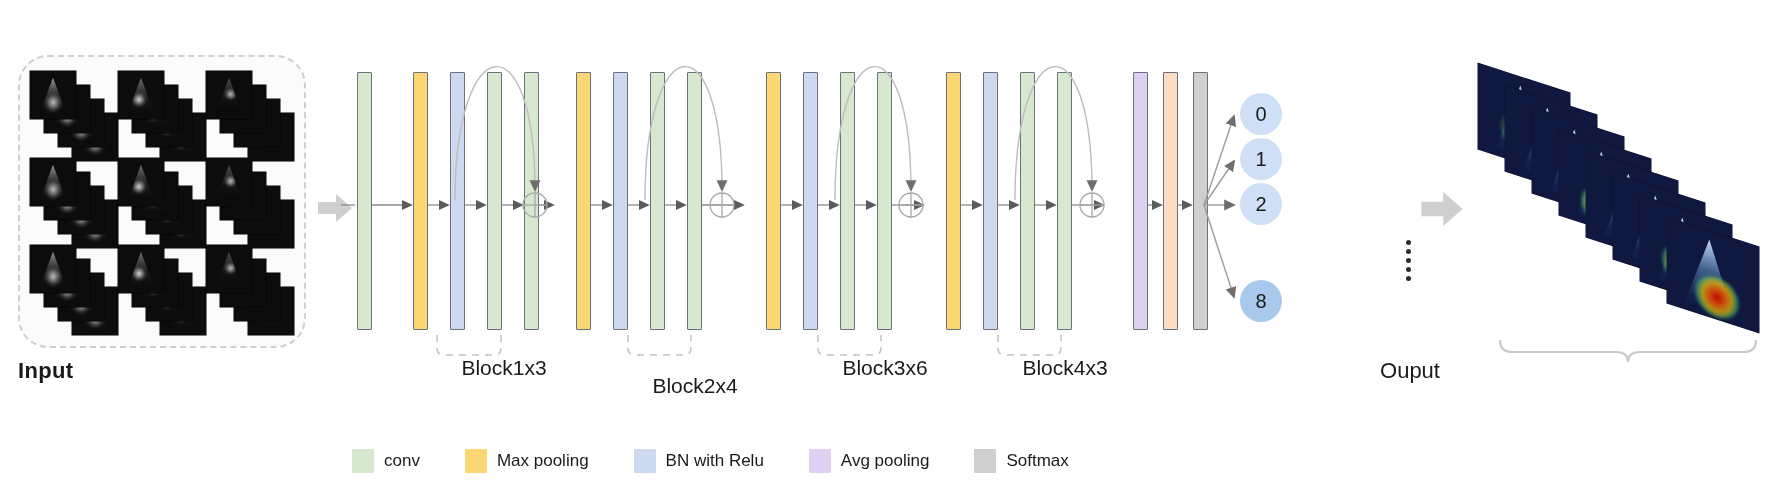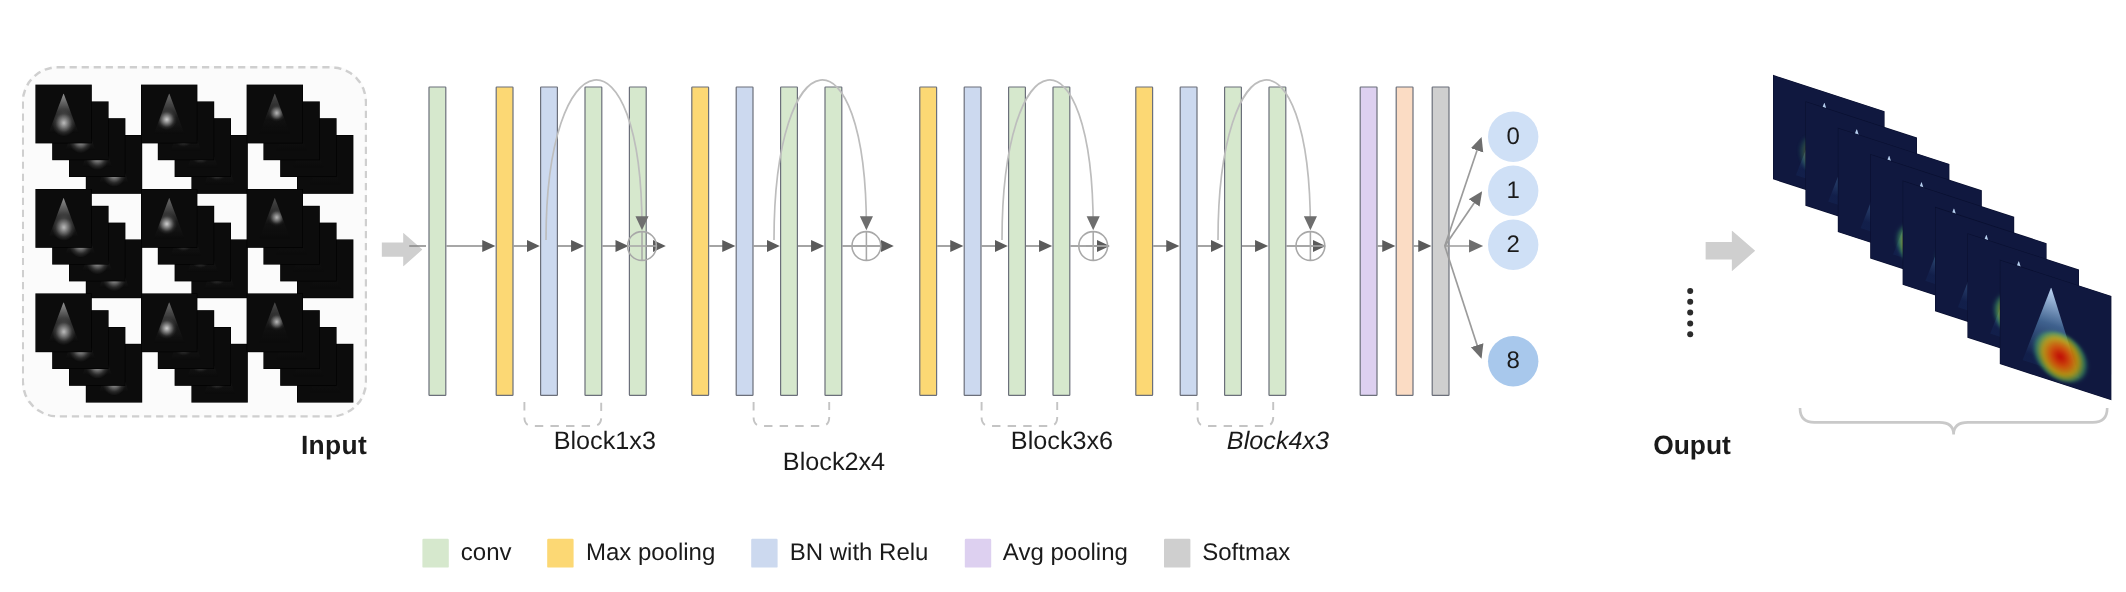--- a/index.html
+++ b/index.html
@@ -55,21 +55,21 @@
       radial-gradient(ellipse 38% 30% at 42% 60%, rgba(250,250,250,0.9) 0%, rgba(110,110,110,0.25) 60%, rgba(0,0,0,0) 80%),
       linear-gradient(to bottom, rgba(185,185,185,0.6) 0%, rgba(60,60,60,0.3) 55%, rgba(10,10,10,0) 95%);
   }
   .frame .scan.v3 {
     background:
       radial-gradient(ellipse 30% 24% at 55% 45%, rgba(255,255,255,0.75) 0%, rgba(90,90,90,0.2) 65%, rgba(0,0,0,0) 85%),
       linear-gradient(to bottom, rgba(160,160,160,0.45) 0%, rgba(40,40,40,0.2) 60%, rgba(0,0,0,0) 95%);
   }
   #input-label {
     left: 18px; top: 358px; width: 288px;
-    text-align: right;
+    text-align: left;
     font-size: 22px; font-weight: bold; letter-spacing: .3px;
   }
 
   
   .big-arrow { width: 34px; height: 28px; }
 
   
   .bar {
     position: absolute;
     top: 72px; height: 258px;
@@ -104,21 +104,21 @@
     font-size: 20px; color: #1b1b1b;
   }
   .class-node.strong { background: #a8c8ec; }
   #ellipsis-dots {
     position: absolute; left: 1400px; top: 240px;
     width: 16px; display: flex; flex-direction: column; align-items: center; gap: 4px;
   }
   #ellipsis-dots i { width: 5px; height: 5px; border-radius: 50%; background: #2b2b2b; display:block; }
   #output-label {
     left: 1345px; top: 358px; width: 130px;
-    text-align: center; font-size: 22px; font-weight: bold;
+    text-align: center; font-size: 22px; font-weight: normal;
   }
 
   
   #gradcam-stack { left: 1478px; top: 78px; width: 290px; height: 255px; }
   .cam-frame {
     position: absolute;
     width: 92px; height: 86px;
     background: #10183f;
     transform: skewY(18deg);
     box-shadow: 0 0 0 0.5px #0a1030;
@@ -138,22 +138,22 @@
     filter: blur(1.5px);
   }
   #gradcam-label {
     left: 1506px; top: 370px; width: 250px;
     text-align: center; font-size: 23px; font-weight: bold; line-height: 1.12;
   }
 
   
   #legend {
     left: 352px; top: 444px; height: 34px;
-    display: flex; align-items: center; gap: 0px;
-    font-size: 20px;
+    display: flex; align-items: center; gap: 15px;
+    font-size: 17px;
   }
   .legend-item { display: flex; align-items: center; margin-right: 30px; }
   .legend-sw {
     width: 22px; height: 24px; margin-right: 10px;
     border-radius: 1px;
   }
 </style>
 </head>
 <body>
 
@@ -396,21 +396,21 @@
     <g fill="none" stroke="#c9c9c9" stroke-width="2.2">
       <path d="M1500,340 Q1500,352 1512,352 L1616,352 Q1628,352 1628,362
                Q1628,352 1640,352 L1744,352 Q1756,352 1756,340"></path>
     </g>
   </svg>
 
   <div id="block-labels">
       <div class="block-label" style="left: 434px; width: 140px;">Block1x3</div>
       <div class="block-label" style="left: 625px; width: 140px; margin-top: 18px;">Block2x4</div>
       <div class="block-label" style="left: 815px; width: 140px;">Block3x6</div>
-      <div class="block-label" style="left: 995px; width: 140px; font-style: italic;">Block4x3</div>
+      <div class="block-label" style="left: 995px; width: 140px;">Block4x3</div>
     </div>
 
   <div id="class-nodes">
       <div class="class-node" style="left: 1240px; top: 93px;">0</div>
       <div class="class-node" style="left: 1240px; top: 138px;">1</div>
       <div class="class-node" style="left: 1240px; top: 183px;">2</div>
       <div class="class-node strong" style="left: 1240px; top: 280px;">8</div>
     </div>
   <div id="ellipsis-dots">
     <i></i>

